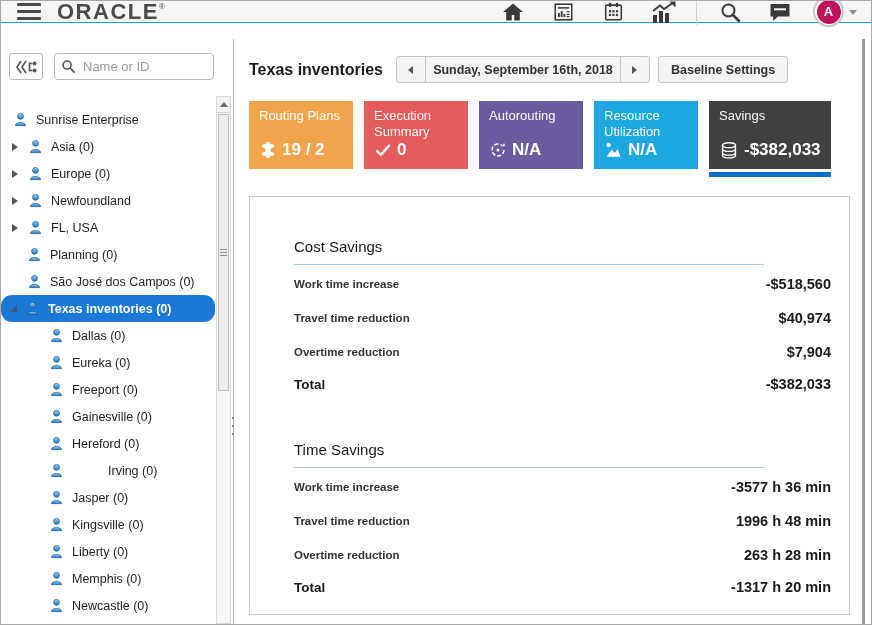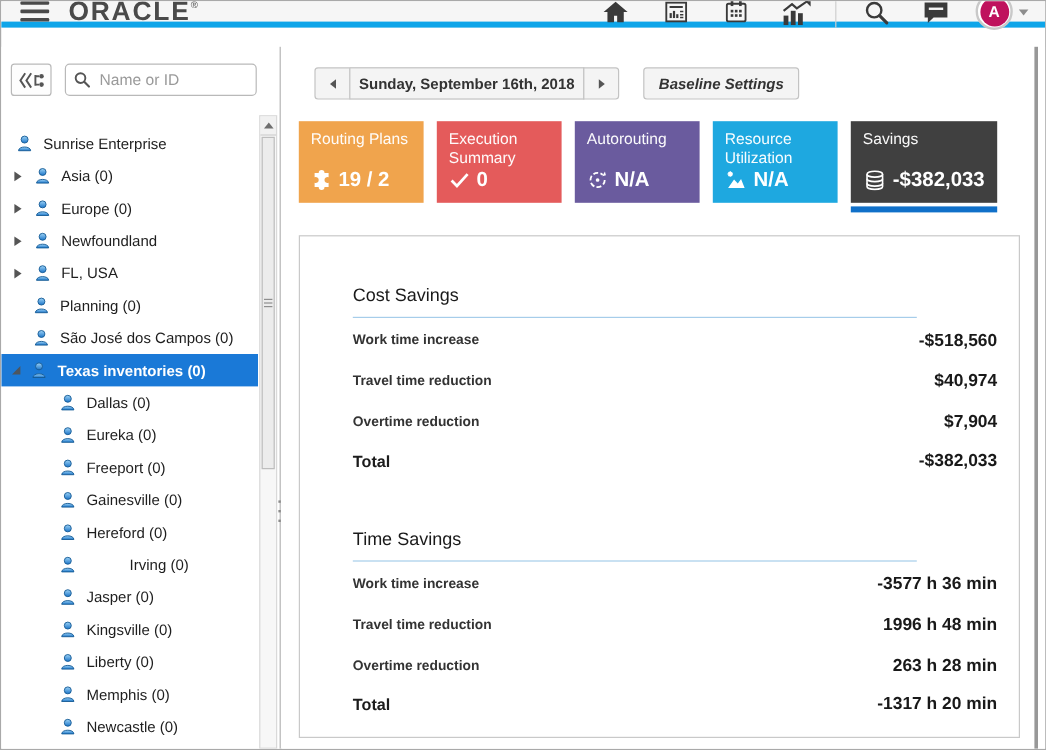--- a/index.html
+++ b/index.html
@@ -2,21 +2,21 @@
 <html><head>
 <meta charset="utf-8">
 <style>
   html,body{margin:0;padding:0;background:#e9e9e9;}
   *{box-sizing:border-box;}
   .screen{position:relative;width:872px;height:625px;background:#fff;border:1px solid #a9a9a9;
           overflow:hidden;font-family:"Liberation Sans",sans-serif;}
 
   
   .topbar{position:absolute;left:0;top:0;right:0;height:22px;background:#f6f6f6;
-          border-bottom:5px solid #0ea5e9;display:flex;align-items:center;}
+          border-bottom:1px solid #0ea5e9;display:flex;align-items:center;}
   .hamburger{margin-left:16px;cursor:pointer;}
   .hamburger i{display:block;width:24px;height:3px;background:#4a4a4a;margin:4px 0;border-radius:1px;}
   .logo{margin-left:16px;font-size:22px;font-weight:bold;letter-spacing:1.5px;color:#4a4a4a;cursor:default;}
   .logo sup{font-size:8px;font-weight:normal;vertical-align:10px;letter-spacing:0;}
   .hicons{margin-left:auto;display:flex;align-items:center;padding-right:8px;}
   .hicon{width:26px;height:26px;display:flex;align-items:center;justify-content:center;margin:0 12px;cursor:pointer;}
   .hdivider{width:1px;height:26px;background:#cfcfcf;margin:0 8px;}
   .avatar-wrap{width:31px;height:31px;border:2px solid #c9c9c9;border-radius:50%;background:#fff;
                display:flex;align-items:center;justify-content:center;margin-left:8px;cursor:pointer;}
   .avatar{width:24px;height:24px;border-radius:50%;background:#bf125d;color:#fff;font-weight:bold;
@@ -36,21 +36,21 @@
 
   .tree{position:absolute;top:67px;left:0;right:18px;bottom:0;overflow:hidden;}
   .tree-item{height:27px;display:flex;align-items:center;font-size:12.5px;color:#1e1e1e;
              cursor:pointer;white-space:nowrap;}
   .tree-item .arrow{width:16px;display:flex;align-items:center;justify-content:flex-start;flex:0 0 16px;}
   .arrow.collapsed{width:0;height:0;border-top:4px solid transparent;border-bottom:4px solid transparent;
                    border-left:6px solid #555;margin-left:3px;flex:0 0 6px;margin-right:10px;}
   .arrow.expanded{width:0;height:0;border-left:7px solid transparent;border-bottom:7px solid #4d565f;
                   margin-left:1px;flex:0 0 7px;margin-right:8px;}
   .tree-item .person{display:flex;margin-right:8px;}
-  .tree-item.selected{background:#1a79d7;color:#fff;font-weight:bold;}
+  .tree-item.selected{background:#1a79d7;color:#fff;font-weight:bold;border-radius:11px;}
 
   .vscroll{position:absolute;top:57px;right:2px;width:15px;bottom:0;background:#f7f7f7;border:1px solid #d9d9d9;}
   .sb-btn{height:16px;background:#f1f1f1;border-bottom:1px solid #d0d0d0;display:flex;align-items:center;justify-content:center;cursor:pointer;}
   .sb-up{width:0;height:0;border-left:4px solid transparent;border-right:4px solid transparent;border-bottom:5px solid #6f6f6f;}
   .sb-thumb{position:absolute;top:17px;left:1px;right:1px;height:277px;background:#ececec;border:1px solid #bdbdbd;
             display:flex;align-items:center;justify-content:center;cursor:pointer;}
   .grip{width:7px;height:1px;background:#8f8f8f;box-shadow:0 3px 0 #8f8f8f,0 -3px 0 #8f8f8f;}
 
   .splitter{position:absolute;left:229px;top:413px;width:5px;display:flex;flex-direction:column;align-items:center;cursor:col-resize;}
   .splitter i{width:2px;height:2px;background:#8a8a8a;margin:3px 0;display:block;}
@@ -61,21 +61,21 @@
   .title-row h1{font-size:16px;font-weight:bold;color:#1c1c1c;margin:0;}
   .datenav{display:flex;margin-left:13px;}
   .btn{height:27px;background:#f4f4f4;border:1px solid #c3c3c3;font-family:"Liberation Sans",sans-serif;
        font-size:12.5px;font-weight:bold;color:#333;cursor:pointer;display:flex;align-items:center;justify-content:center;}
   .datenav .nav-arrow{width:30px;}
   .datenav .nav-arrow:first-child{border-radius:3px 0 0 3px;}
   .datenav .nav-arrow:last-child{border-radius:0 3px 3px 0;margin-left:-1px;}
   .datebtn{width:196px;margin-left:-1px;}
   .tri-l{width:0;height:0;border-top:4px solid transparent;border-bottom:4px solid transparent;border-right:5px solid #555;}
   .tri-r{width:0;height:0;border-top:4px solid transparent;border-bottom:4px solid transparent;border-left:5px solid #555;}
-  .baseline{margin-left:20px;padding:0 12px;border-radius:3px;font-style:italic;}
+  .baseline{margin-left:8px;padding:0 12px;border-radius:3px;}
 
   .tabs{display:flex;gap:11px;padding-left:14px;margin-top:18px;}
   .tab-card{min-width:104px;height:68px;padding:7px 10px 9px;color:#fff;display:flex;flex-direction:column;
             justify-content:space-between;cursor:pointer;position:relative;}
   .tab-label{font-size:13px;line-height:1.22;max-width:82px;color:rgba(255,255,255,.97);}
   .tab-value{font-size:17px;font-weight:bold;display:flex;align-items:center;gap:5px;white-space:nowrap;}
   .tab-icon{display:flex;}
   .uline{position:absolute;left:0;right:0;bottom:-8px;height:5px;}
 
   .panel{margin:27px 0 0 14px;width:601px;height:419px;border:1px solid #c9c9c9;background:#fff;
@@ -409,20 +409,21 @@
     </div>
   </aside>
   <div class="splitter">
       <i></i>
       <i></i>
       <i></i>
     </div>
 
   <main class="main">
     <div class="title-row">
+      <h1>Texas inventories</h1>
       <div class="datenav">
         <button class="btn nav-arrow">
             <span class="tri-l"></span>
           </button>
         <button class="btn datebtn">Sunday, September 16th, 2018</button>
         <button class="btn nav-arrow">
             <span class="tri-r"></span>
           </button>
       </div>
       <button class="btn baseline">Baseline Settings</button>

